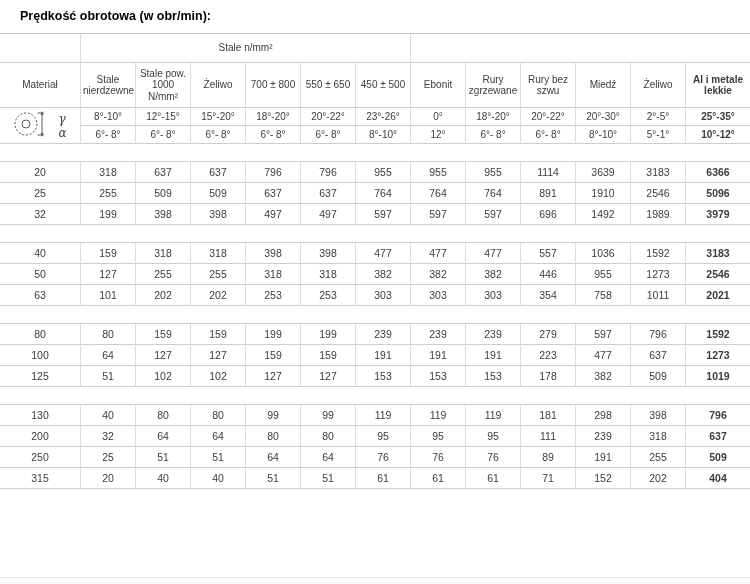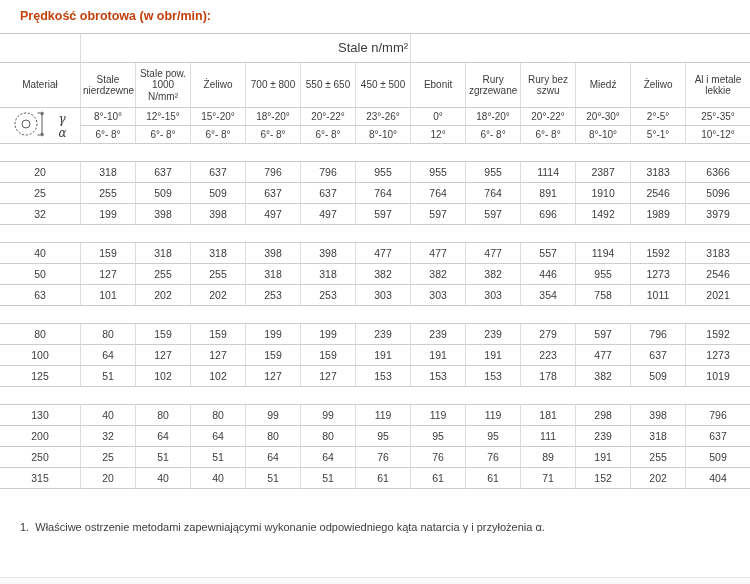--- a/index.html
+++ b/index.html
@@ -11,42 +11,42 @@
     background: #ffffff;
     font-family: "Liberation Sans", "DejaVu Sans", sans-serif;
     color: #3c3c3c;
     overflow: hidden;
   }
   .title-bar {
     height: 33px;
     padding: 9px 0 0 20px;
     font-size: 12.5px;
     font-weight: bold;
-    color: #c2410c;
+    color: #000000;
   }
   table.speed-table {
     width: 750px;
     table-layout: fixed;
     border-collapse: separate;
     border-spacing: 0;
     border-top: 1px solid #c6c6c6;
   }
   table.speed-table td {
     border-right: 1px solid #dcdcdc;
     border-bottom: 1px solid #cdcdcd;
     text-align: center;
     vertical-align: middle;
     font-size: 10px;
     line-height: 1.15;
     color: #3c3c3c;
     padding: 0 2px;
     overflow: hidden;
   }
-  table.speed-table td.no-right { border-right: none; }
-  tr.rowA td { height: 29px; font-size: 13px; text-align: right; }
+  table.speed-table td.no-right { border-right: none; font-weight: bold; }
+  tr.rowA td { height: 29px; font-size: 10px; }
   tr.rowB td { height: 45px; }
   tr.rowC td, tr.rowD td { height: 18px; }
   tr.data-row td { height: 21px; font-size: 10.5px; }
   tr.gap-row td {
     height: 18px;
     border-right: none;
     border-bottom: 1px solid #cdcdcd;
     background: #ffffff;
   }
   td.mat-icon-cell { padding: 0 3px; }
@@ -184,21 +184,21 @@
           <td>20</td>
           <td>318</td>
           <td>637</td>
           <td>637</td>
           <td>796</td>
           <td>796</td>
           <td>955</td>
           <td>955</td>
           <td>955</td>
           <td>1114</td>
-          <td>2387</td>
+          <td>3639</td>
           <td>3183</td>
           <td class="no-right">6366</td>
         </tr>
         <tr class="data-row">
           <td>25</td>
           <td>255</td>
           <td>509</td>
           <td>509</td>
           <td>637</td>
           <td>637</td>
@@ -232,21 +232,21 @@
           <td>40</td>
           <td>159</td>
           <td>318</td>
           <td>318</td>
           <td>398</td>
           <td>398</td>
           <td>477</td>
           <td>477</td>
           <td>477</td>
           <td>557</td>
-          <td>1194</td>
+          <td>1036</td>
           <td>1592</td>
           <td class="no-right">3183</td>
         </tr>
         <tr class="data-row">
           <td>50</td>
           <td>127</td>
           <td>255</td>
           <td>255</td>
           <td>318</td>
           <td>318</td>
@@ -381,21 +381,20 @@
           <td>61</td>
           <td>71</td>
           <td>152</td>
           <td>202</td>
           <td class="no-right">404</td>
         </tr>
       </tbody>
   </table>
 
   <div class="notes">
-    <div>1.  Właściwe ostrzenie metodami zapewniającymi wykonanie odpowiedniego kąta natarcia γ i przyłożenia α.</div>
     
     
     
     
   </div>
 
   <div class="bottom-rule"></div>
 
 </div>
 

